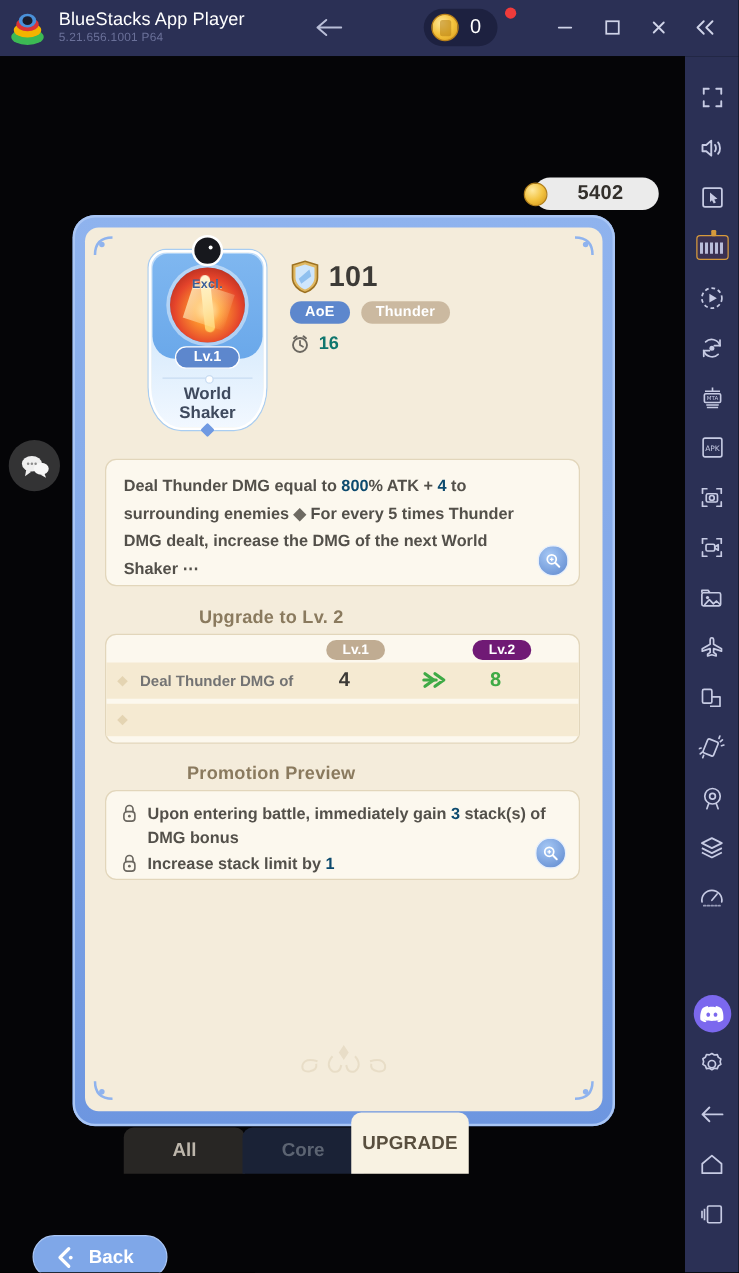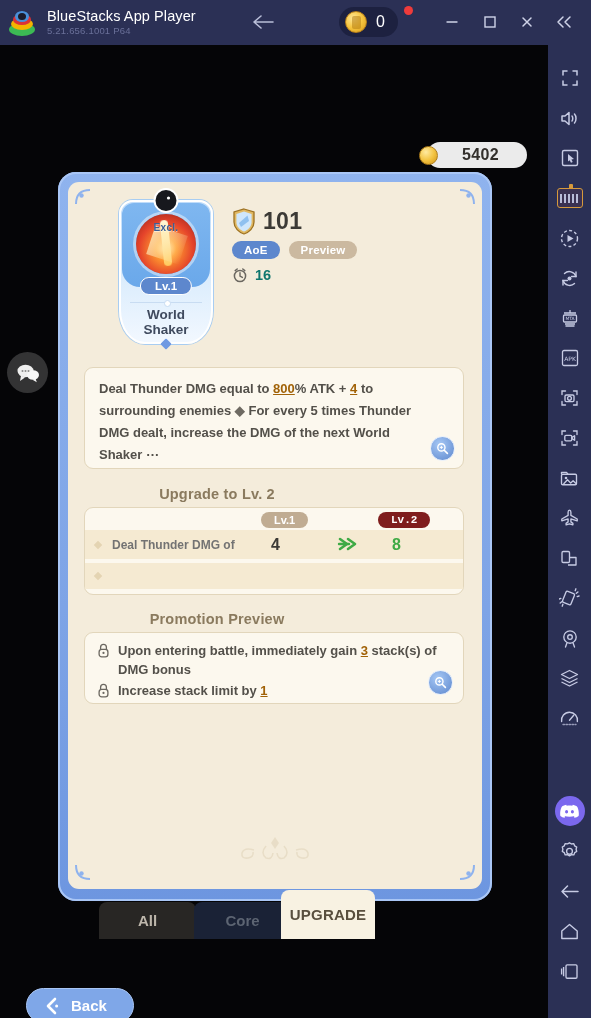--- a/index.html
+++ b/index.html
@@ -154,40 +154,40 @@
   .tag-aoe { background: #5d87cd; }
   .tag-elem { background: #cbb9a0; }
   .cd { display: flex; align-items: center; margin-top: 8px; }
   .cd-val { font-size: 14.5px; font-weight: bold; color: #0f766e; margin-left: 7px; }
 
   
   .descbox { position: absolute; left: 84px; top: 322px; width: 380px; height: 102px;
       background: #fcf8ee; border: 1.5px solid #e2d6bb; border-radius: 9px; }
   .descbox .txt { padding: 10px 40px 0 14px; font-size: 13px; line-height: 22px;
       font-weight: bold; color: #53504a; }
-  .hl-o { color: #a16207; text-decoration: underline; }
+  .hl-o { color: #0c4a6e; }
   .bullet-d { color: #6e6a62; }
   .magbtn { position: absolute; width: 25px; height: 25px; border-radius: 50%;
       background: radial-gradient(circle at 38% 32%, #a6c8f5, #5d87cd);
       border: 1.5px solid #e8f0fc; display: flex; align-items: center; justify-content: center; }
   .mag-desc { right: 8px; bottom: 7px; }
   .mag-promo { right: 10px; bottom: 8px; }
 
   
   .sec-title { position: absolute; left: 0; width: 434px; text-align: center;
       font-size: 14.5px; font-weight: bold; color: #8a7a5e; letter-spacing: .2px; }
   .up-title { top: 441px; }
   .promo-title { top: 566px; }
   .upbox { position: absolute; left: 84px; top: 462px; width: 380px; height: 88px;
       background: #fcf8ee; border: 1.5px solid #e2d6bb; border-radius: 9px; }
   .uphdr { position: relative; height: 22px; }
   .lvtag { position: absolute; top: 4px; font-size: 11px; font-weight: bold; color: #fff;
       padding: 2px 13px; border-radius: 9px; }
   .lvtag.a { left: 176px; background: #c0ac92; }
-  .lvtag.b { left: 293px; background: #7f1d1d; font-family: Liberation Mono, monospace; }
+  .lvtag.b { left: 293px; background: #701a75; }
   .uprow { position: relative; height: 29px; display: flex; align-items: center; }
   .uprow.filled { background: #f5ead2; }
   .up-diamond { width: 6px; height: 6px; background: #e4d4b2; transform: rotate(45deg);
       margin-left: 10px; flex: none; }
   .up-label { font-size: 12px; font-weight: bold; color: #737373; margin-left: 11px; }
   .up-v1 { position: absolute; left: 186px; font-size: 16px; font-weight: bold; color: #3c3a36; }
   .up-arrow { position: absolute; left: 252px; top: 5px; }
   .up-v2 { position: absolute; left: 307px; font-size: 16px; font-weight: bold; color: #3faa46; }
   .uprow-empty { height: 26px; margin-top: 4px; background: #f5ead2;
       display: flex; align-items: center; }
@@ -512,21 +512,21 @@
       <div class="hdr-row1">
         <svg class="shield" viewBox="0 0 24 27">
           <path d="M12 1 L22 4 V14 C22 20 17 24.5 12 26 C7 24.5 2 20 2 14 V4 Z" fill="#e0b862" stroke="#9d7222" stroke-width="1.3"></path>
           <path d="M12 3.6 L19.6 5.9 V14 C19.6 18.6 15.9 22.2 12 23.5 C8.1 22.2 4.4 18.6 4.4 14 V5.9 Z" fill="#cfe6fb"></path>
           <path d="M7 15 L15.5 7.5 L17 13 L9 19 Z" fill="#8fc0ef"></path>
         </svg>
         <div class="hdr-num">101</div>
       </div>
       <div class="tags">
         <div class="tag tag-aoe">AoE</div>
-        <div class="tag tag-elem">Preview</div>
+        <div class="tag tag-elem">Thunder</div>
       </div>
       <div class="cd">
         <svg width="16" height="16" viewBox="0 0 16 16">
           <circle cx="8" cy="9" r="5.6" fill="none" stroke="#6b6760" stroke-width="1.5"></circle>
           <path d="M8 5.6 V9 L10.4 10.4" stroke="#6b6760" stroke-width="1.4" fill="none" stroke-linecap="round"></path>
           <path d="M3.2 3.6 L5.2 2 M12.8 3.6 L10.8 2" stroke="#6b6760" stroke-width="1.5" stroke-linecap="round"></path>
         </svg>
         <div class="cd-val">16</div>
       </div>
     </div>

